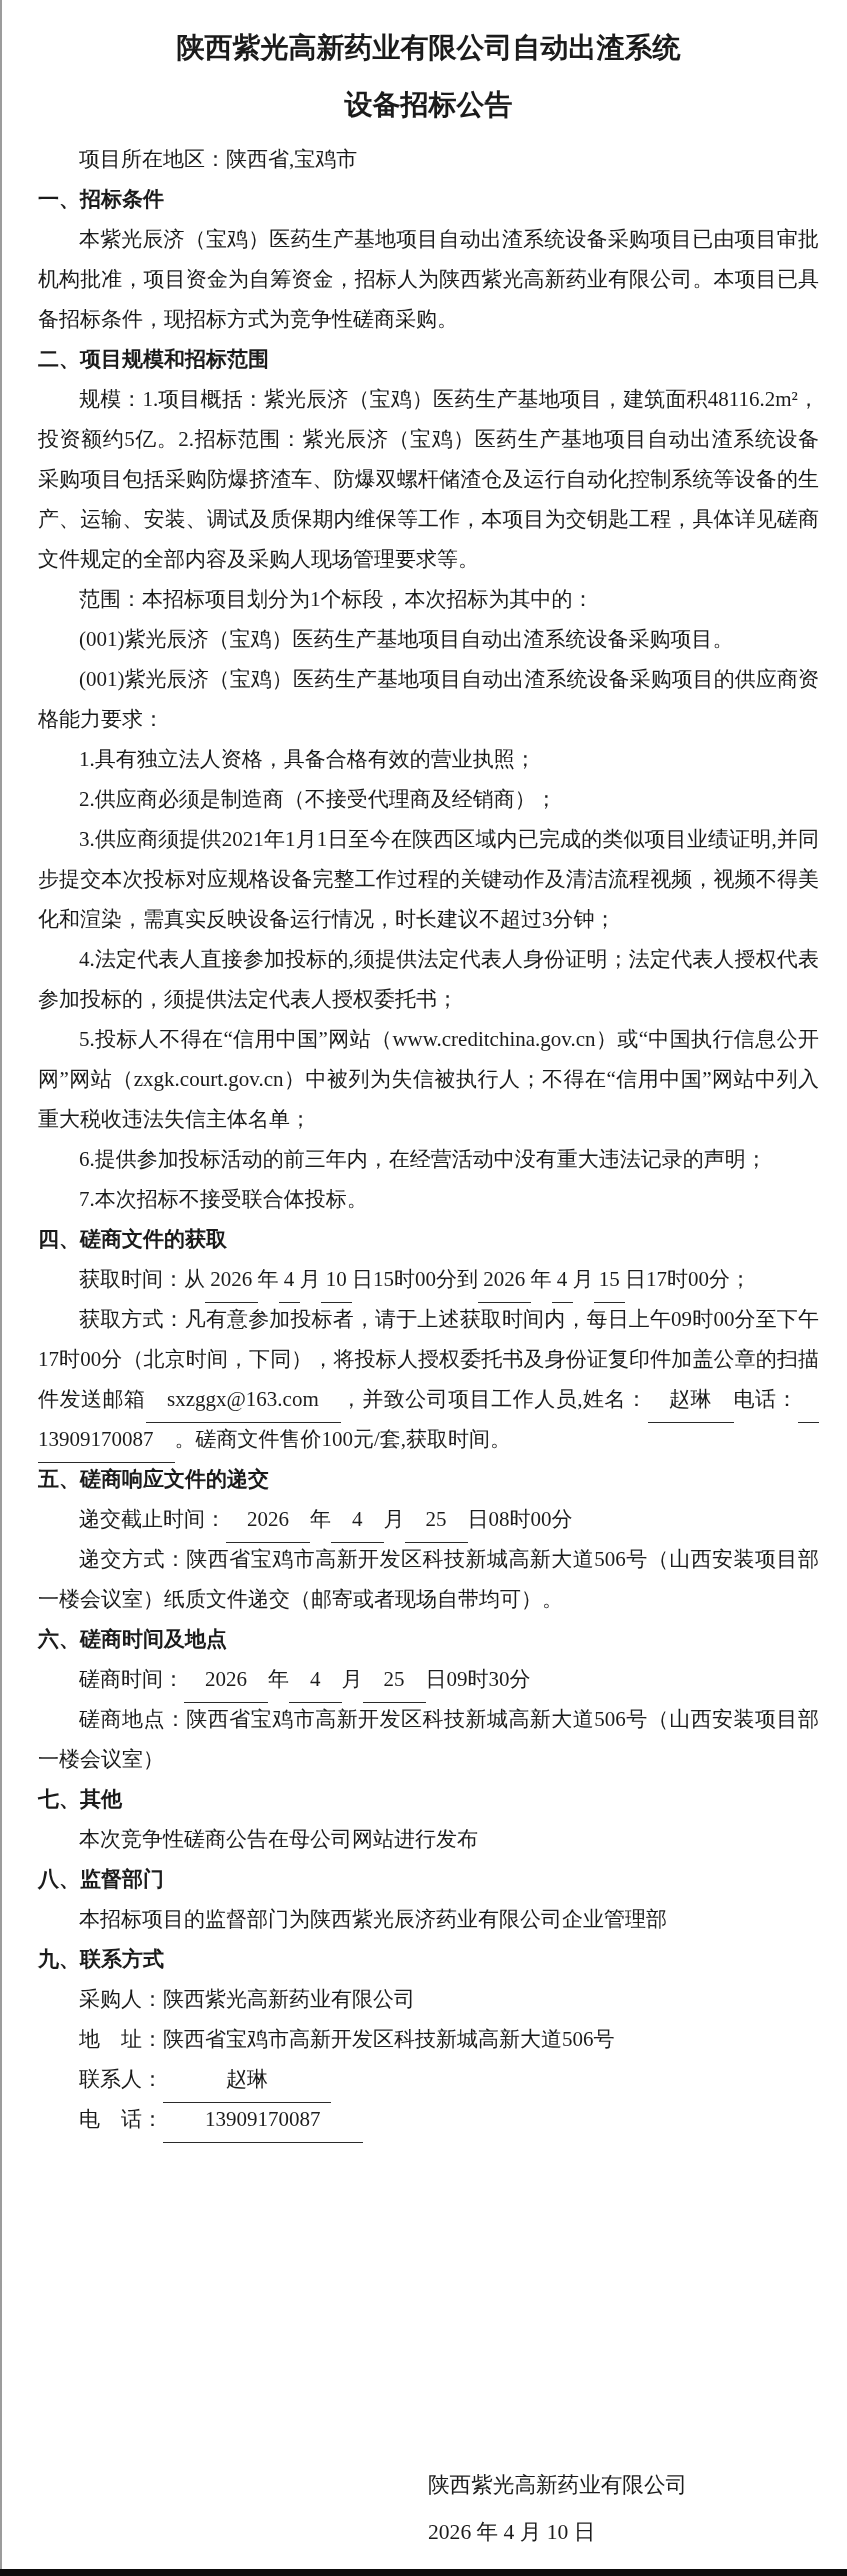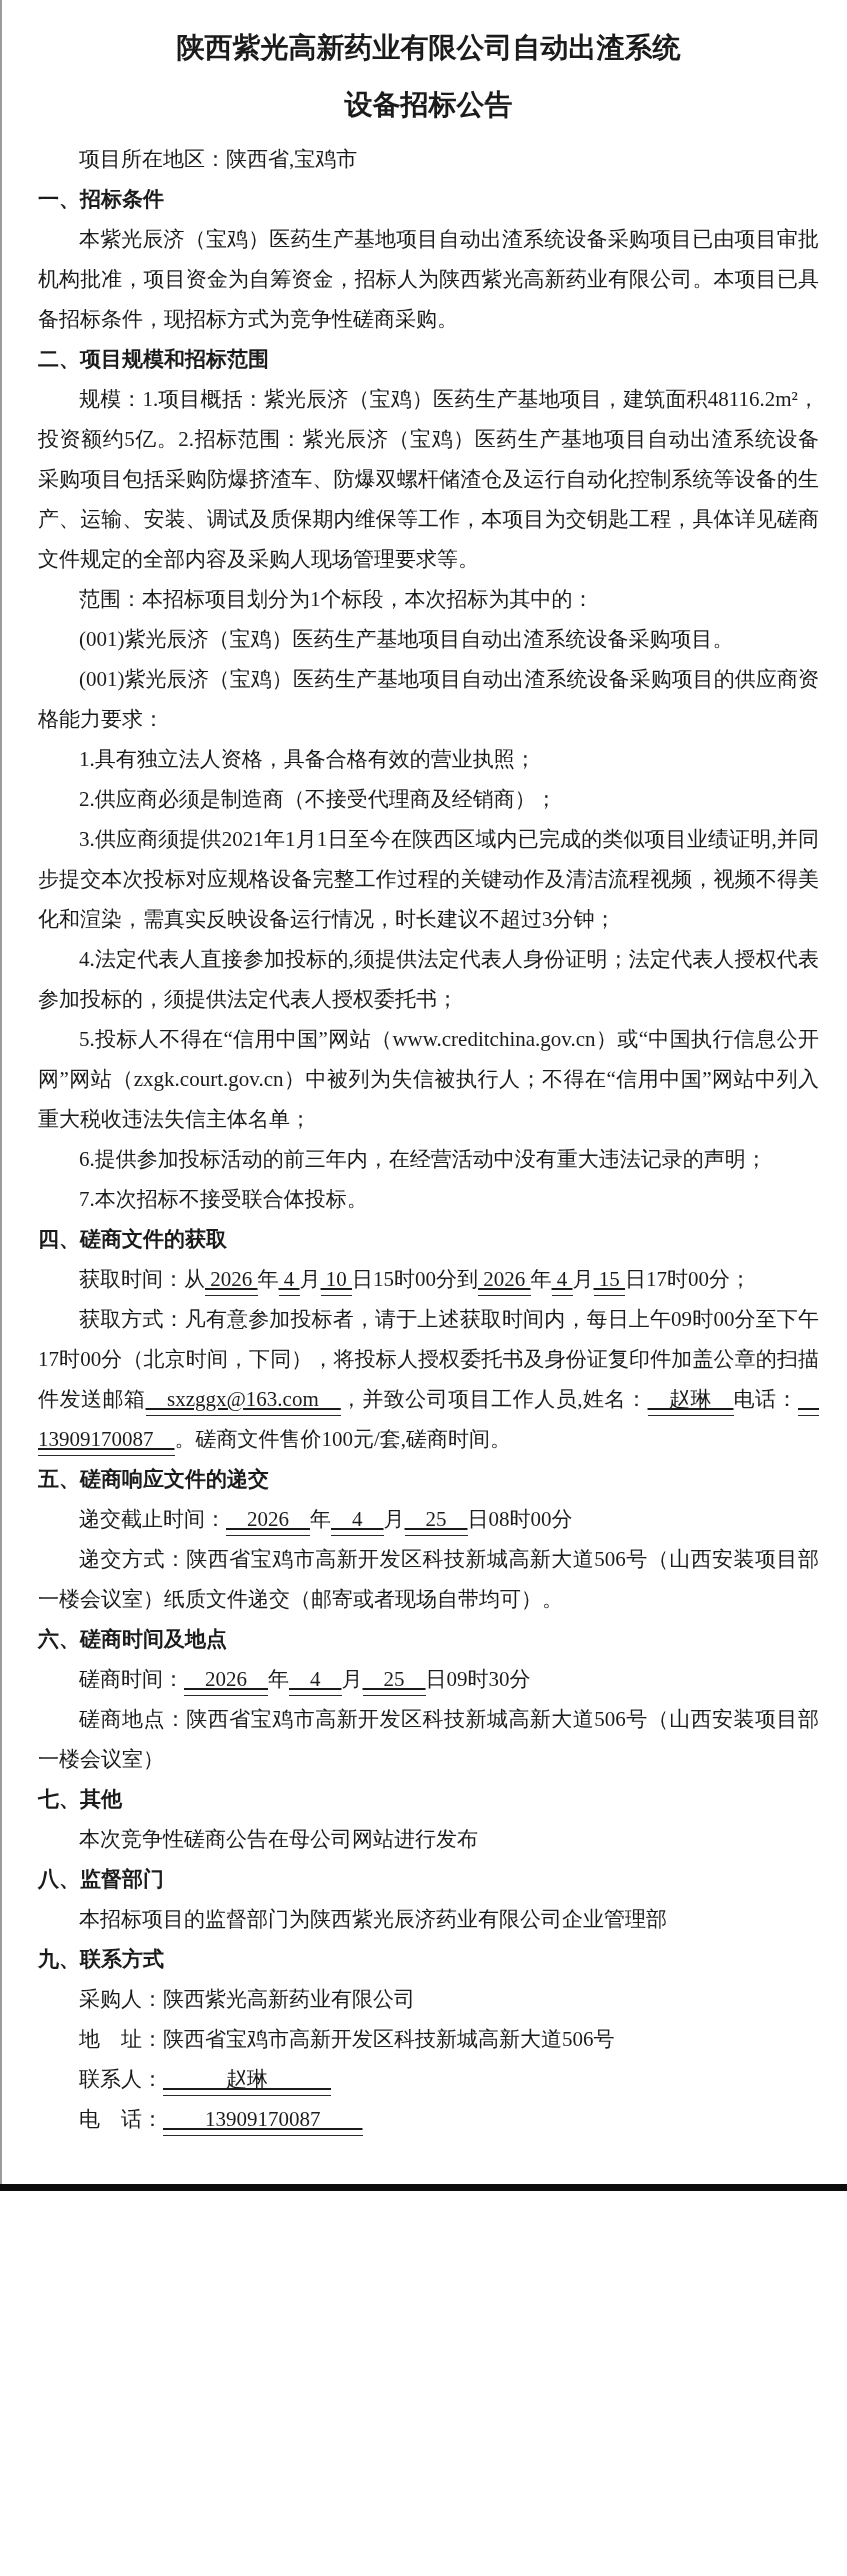--- a/index.html
+++ b/index.html
@@ -1,18 +1,18 @@
 <!DOCTYPE html>
 <html style="font-size:15px"><head>
 <meta charset="utf-8">
 <style>
   html,body{margin:0;padding:0;background:#ffffff;}
   .page{
     position:relative;
-    width:847px;height:2191px;
+    width:847px;height:2576px;
     background:#ffffff;
     overflow:hidden;
     font-family:"Liberation Serif","DejaVu Serif",serif;
     color:#1b1b1b;
   }
   .edge-left{
     position:absolute;left:0;top:0;width:1.9px;height:2576px;
     background:#9c9c9c;
   }
   .bottom-bar{
@@ -36,22 +36,21 @@
     font-size:21px;
     font-weight:bold;
     margin:0;
     line-height:40px;
     font-family:Liberation Serif, serif;
   }
   p{margin:0;text-align:justify;}
   .ind{text-indent:41px;}
   .u{
     border-bottom:1.4px solid #2a2a2a;
-    padding-bottom:4px;
-    text-decoration:underline;
+    padding-bottom:11px;
   }
   .footer{
     position:absolute;
     top:2462px;
     left:428px;
     width:320px;
     text-align:center;
     font-size:21.6px;
     line-height:47px;
   }
@@ -81,21 +80,21 @@
     <p class="ind">1.具有独立法人资格，具备合格有效的营业执照；</p>
     <p class="ind">2.供应商必须是制造商（不接受代理商及经销商）；</p>
     <p class="ind">3.供应商须提供2021年1月1日至今在陕西区域内已完成的类似项目业绩证明,并同步提交本次投标对应规格设备完整工作过程的关键动作及清洁流程视频，视频不得美化和渲染，需真实反映设备运行情况，时长建议不超过3分钟；</p>
     <p class="ind">4.法定代表人直接参加投标的,须提供法定代表人身份证明；法定代表人授权代表参加投标的，须提供法定代表人授权委托书；</p>
     <p class="ind">5.投标人不得在“信用中国”网站（www.creditchina.gov.cn）或“中国执行信息公开网”网站（zxgk.court.gov.cn）中被列为失信被执行人；不得在“信用中国”网站中列入重大税收违法失信主体名单；</p>
     <p class="ind">6.提供参加投标活动的前三年内，在经营活动中没有重大违法记录的声明；</p>
     <p class="ind">7.本次招标不接受联合体投标。</p>
 
     <h2 class="sec">四、磋商文件的获取</h2>
     <p class="ind"><span>获取时间：从</span><span class="u">&nbsp;2026&nbsp;</span><span>年</span><span class="u">&nbsp;4&nbsp;</span><span>月</span><span class="u">&nbsp;10&nbsp;</span><span>日15时00分到</span><span class="u">&nbsp;2026&nbsp;</span><span>年</span><span class="u">&nbsp;4&nbsp;</span><span>月</span><span class="u">&nbsp;15&nbsp;</span><span>日17时00分；</span></p>
-    <p class="ind"><span>获取方式：凡有意参加投标者，请于上述获取时间内，每日上午09时00分至下午17时00分（北京时间，下同），将投标人授权委托书及身份证复印件加盖公章的扫描件发送邮箱</span><span class="u">　sxzggx@163.com　</span><span>，并致公司项目工作人员,姓名：</span><span class="u">　赵琳　</span><span>电话：</span><span class="u">　13909170087　</span><span>。磋商文件售价100元/套,磋商时间。</span></p>
+    <p class="ind"><span>获取方式：凡有意参加投标者，请于上述获取时间内，每日上午09时00分至下午17时00分（北京时间，下同），将投标人授权委托书及身份证复印件加盖公章的扫描件发送邮箱</span><span class="u">　sxzggx@163.com　</span><span>，并致公司项目工作人员,姓名：</span><span class="u">　赵琳　</span><span>电话：</span><span class="u">　13909170087　</span><span>。磋商文件售价100元/套,获取时间。</span></p>
 
     <h2 class="sec">五、磋商响应文件的递交</h2>
     <p class="ind"><span>递交截止时间：</span><span class="u">　2026　</span><span>年</span><span class="u">　4　</span><span>月</span><span class="u">　25　</span><span>日08时00分</span></p>
     <p class="ind">递交方式：陕西省宝鸡市高新开发区科技新城高新大道506号（山西安装项目部一楼会议室）纸质文件递交（邮寄或者现场自带均可）。</p>
 
     <h2 class="sec">六、磋商时间及地点</h2>
     <p class="ind"><span>磋商时间：</span><span class="u">　2026　</span><span>年</span><span class="u">　4　</span><span>月</span><span class="u">　25　</span><span>日09时30分</span></p>
     <p class="ind">磋商地点：陕西省宝鸡市高新开发区科技新城高新大道506号（山西安装项目部一楼会议室）</p>
 
     <h2 class="sec">七、其他</h2>

